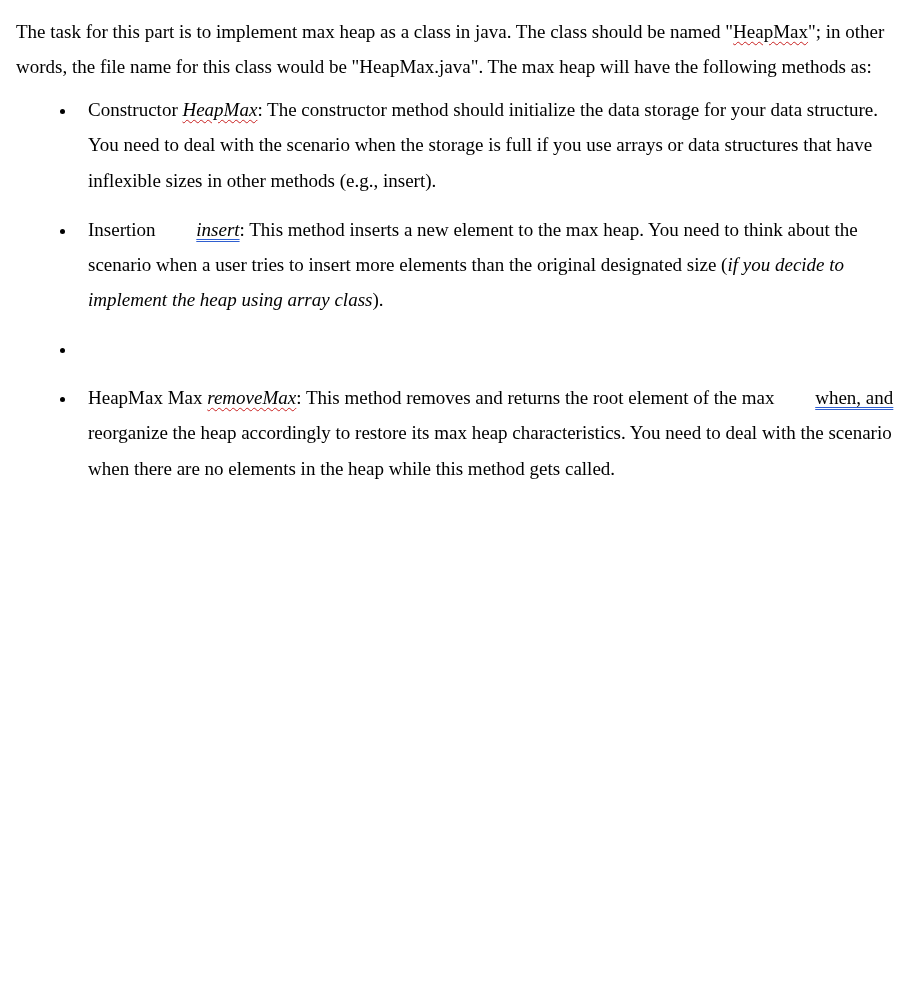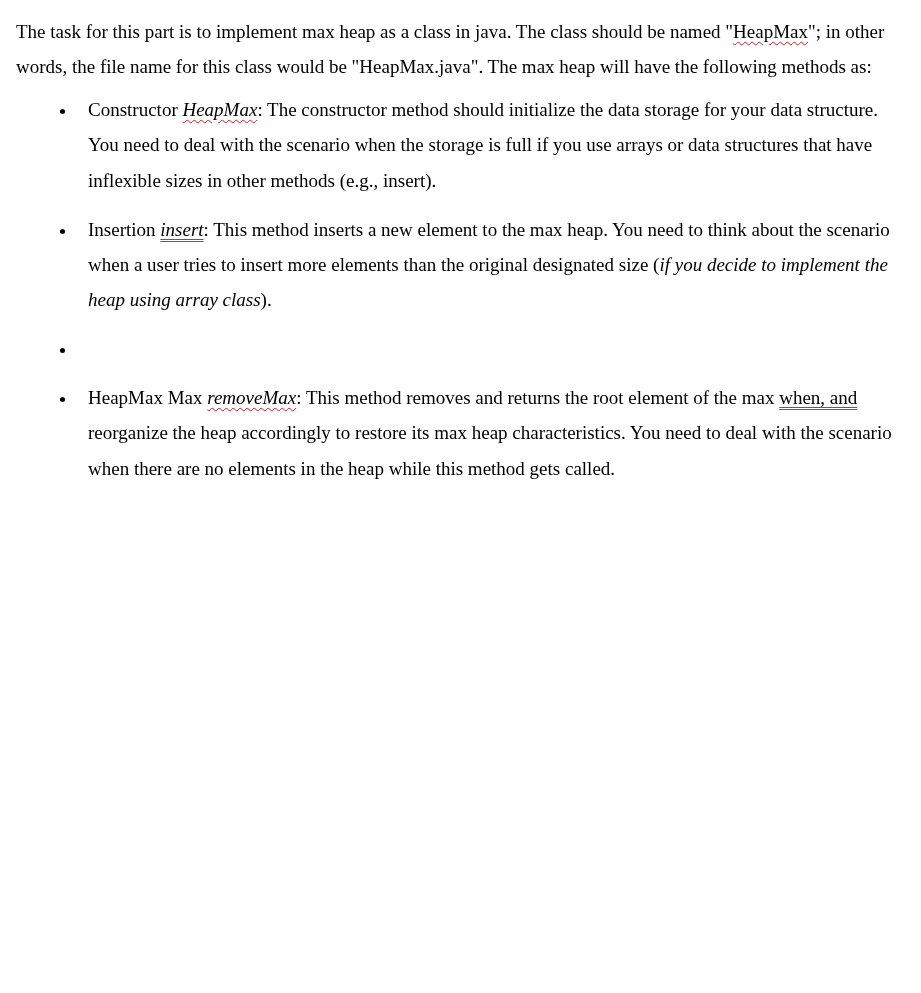--- a/index.html
+++ b/index.html
@@ -42,20 +42,21 @@
       text-decoration-color: #c82020;
       text-decoration-thickness: 1px;
       text-underline-offset: 3px;
     }
     .gram-blue {
       text-decoration-line: underline;
       text-decoration-style: double;
       text-decoration-color: #2f5fd0;
       text-decoration-thickness: 1px;
       text-underline-offset: 3px;
+      margin-left: 36px;
     }
     .ital { font-style: italic; }
 
   </style>
 </head>
 <body>
 
 <p class="intro">
   <span>The task for this part is to implement max heap as a class in java. The class should be named "</span><span class="spell-red">HeapMax</span><span>"; in other words, the file name for this class would be "HeapMax.java". The max heap will have the following methods as:</span>
 </p>

